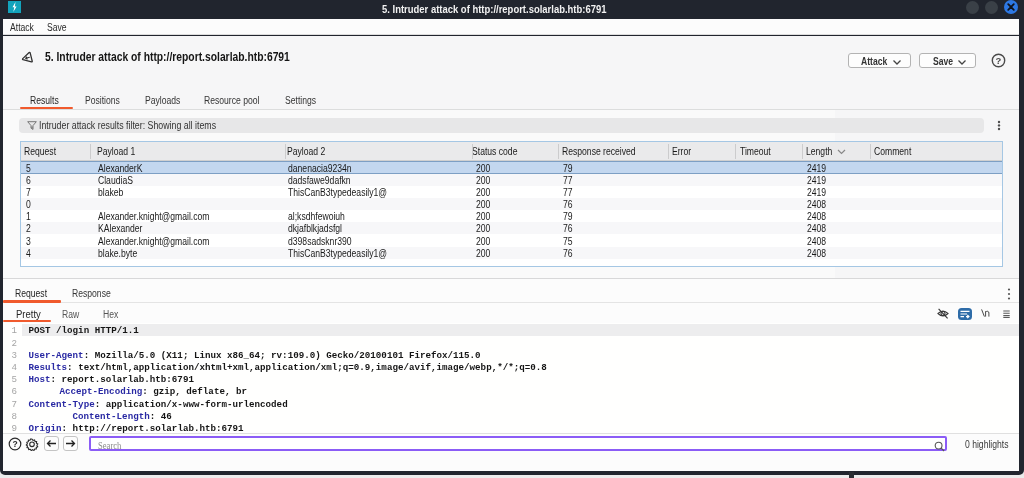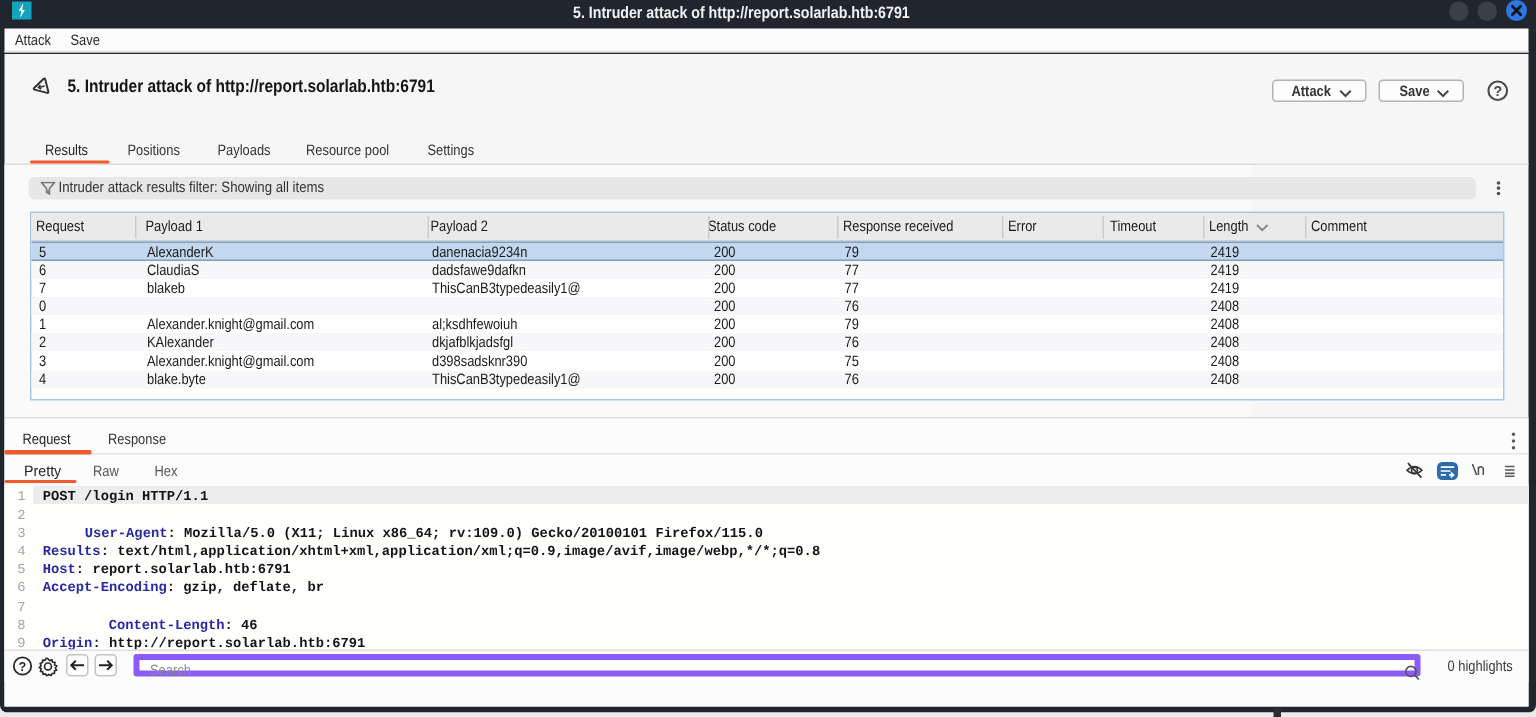--- a/index.html
+++ b/index.html
@@ -32,21 +32,21 @@
   .odd { background:#f7f7f9; }
   #sepline { left:0; top:241.5px; width:1016px; height:1px; background:#d8d8d9; }
   #reqpanel { left:0; top:242.5px; width:1016px; height:192px; background:#fcfcfc; }
   .orange { background:#f05a2d; height:2.5px; border-radius:1px; }
   #editor { left:0px; top:44px; width:1016px; height:110.5px; background:#fffffe; }
   .gut { position:absolute; width:14px; text-align:right; color:#a5a5a5; font-family:"Liberation Mono", monospace; font-size:9.2px; }
   .cl { position:absolute; left:25.5px; white-space:nowrap; font-family:"Liberation Mono", monospace; font-size:9.2px; color:#151515; font-weight:bold; }
   .hn { color:#2929a3; }
   #l1hl { left:19px; top:1.8px; width:997px; height:12.2px; background:#ededee; }
   #searchrow { left:0; top:154.5px; width:1016px; height:22px; background:#fcfcfc; border-top:1px solid #e0e0e0; }
-  #searchbox { left:86px; top:2px; width:858px; height:15px; background:#fff; border:4px solid #8b5cf6; border-radius:2px; color:#8a8a8a; }
+  #searchbox { left:86px; top:2px; width:858px; height:15px; background:#fff; border:2px solid #8b5cf6; border-radius:2px; color:#8a8a8a;font-family:Liberation Serif, serif; }
   #statusrow { left:0; top:176.5px; width:1016px; height:15.5px; background:#f6f6f7; }
   #progress { left:45px; top:1.5px; width:971px; height:8px; background:#574df2; border-radius:4px; }
   svg { display:block; }
 </style>
 </head>
 <body>
 <div id="win">
   <div id="frame" class="abs"></div>
   <div id="belowwin" class="abs"></div>
   <div id="belowtick" class="abs"></div>
@@ -241,27 +241,28 @@
           <path d="M0.3 1 L6.7 1 M0.3 3.3 L6.7 3.3 M0.3 5.6 L6.7 5.6 M0.3 7.5 L6.7 7.5" stroke="#5a5a5a" stroke-width="1.1"></path>
         </svg>
 
       <div id="editor" class="abs">
         <div id="l1hl" class="abs"></div>
         <div class="gut" style="top:2.8px;">1</div>
           <div class="cl" style="top:2.8px;">POST /login HTTP/1.1</div>
         <div class="gut" style="top:15px;">2</div>
           <div class="cl" style="top:15px;margin-top:36px;"><span class="hn">Host</span>: report.solarlab.htb:6791</div>
         <div class="gut" style="top:27.2px;">3</div>
-          <div class="cl" style="top:27.2px;margin-left:28px;"><span class="hn">User-Agent</span>: Mozilla/5.0 (X11; Linux x86_64; rv:109.0) Gecko/20100101 Firefox/115.0</div>
+          <div class="cl" style="top:27.2px;"><span class="hn">User-Agent</span>: Mozilla/5.0 (X11; Linux x86_64; rv:109.0) Gecko/20100101 Firefox/115.0</div>
         <div class="gut" style="top:39.4px;">4</div>
           <div class="cl" style="top:39.4px;"><span class="hn">Results</span>: text/html,application/xhtml+xml,application/xml;q=0.9,image/avif,image/webp,*/*;q=0.8</div>
         <div class="gut" style="top:51.6px;">5</div>
         <div class="gut" style="top:63.8px;">6</div>
-          <div class="cl" style="top:63.8px;"><span class="hn">Accept-Encoding</span>: gzip, deflate, br</div>
+          <div class="cl" style="top:63.8px;margin-left:31px;"><span class="hn">Accept-Encoding</span>: gzip, deflate, br</div>
         <div class="gut" style="top:76px;">7</div>
+          <div class="cl" style="top:76px;"><span class="hn">Content-Type</span>: application/x-www-form-urlencoded</div>
         <div class="gut" style="top:88.2px;">8</div>
           <div class="cl" style="top:88.2px;margin-left:44px;"><span class="hn">Content-Length</span>: 46</div>
         <div class="gut" style="top:100.4px;">9</div>
           <div class="cl" style="top:100.4px;"><span class="hn">Origin</span>: http://report.solarlab.htb:6791</div>
       </div>
 
       <div id="searchrow" class="abs">
         <svg class="abs" style="left:5px; top:3px;" width="14" height="14" viewBox="0 0 14 14">
           <circle cx="7" cy="7" r="5.8" fill="none" stroke="#2b2b2b" stroke-width="1.2"></circle>
           <text x="7" y="10" text-anchor="middle" font-family="Liberation Sans" font-size="8.5" font-weight="bold" fill="#2b2b2b">?</text>

